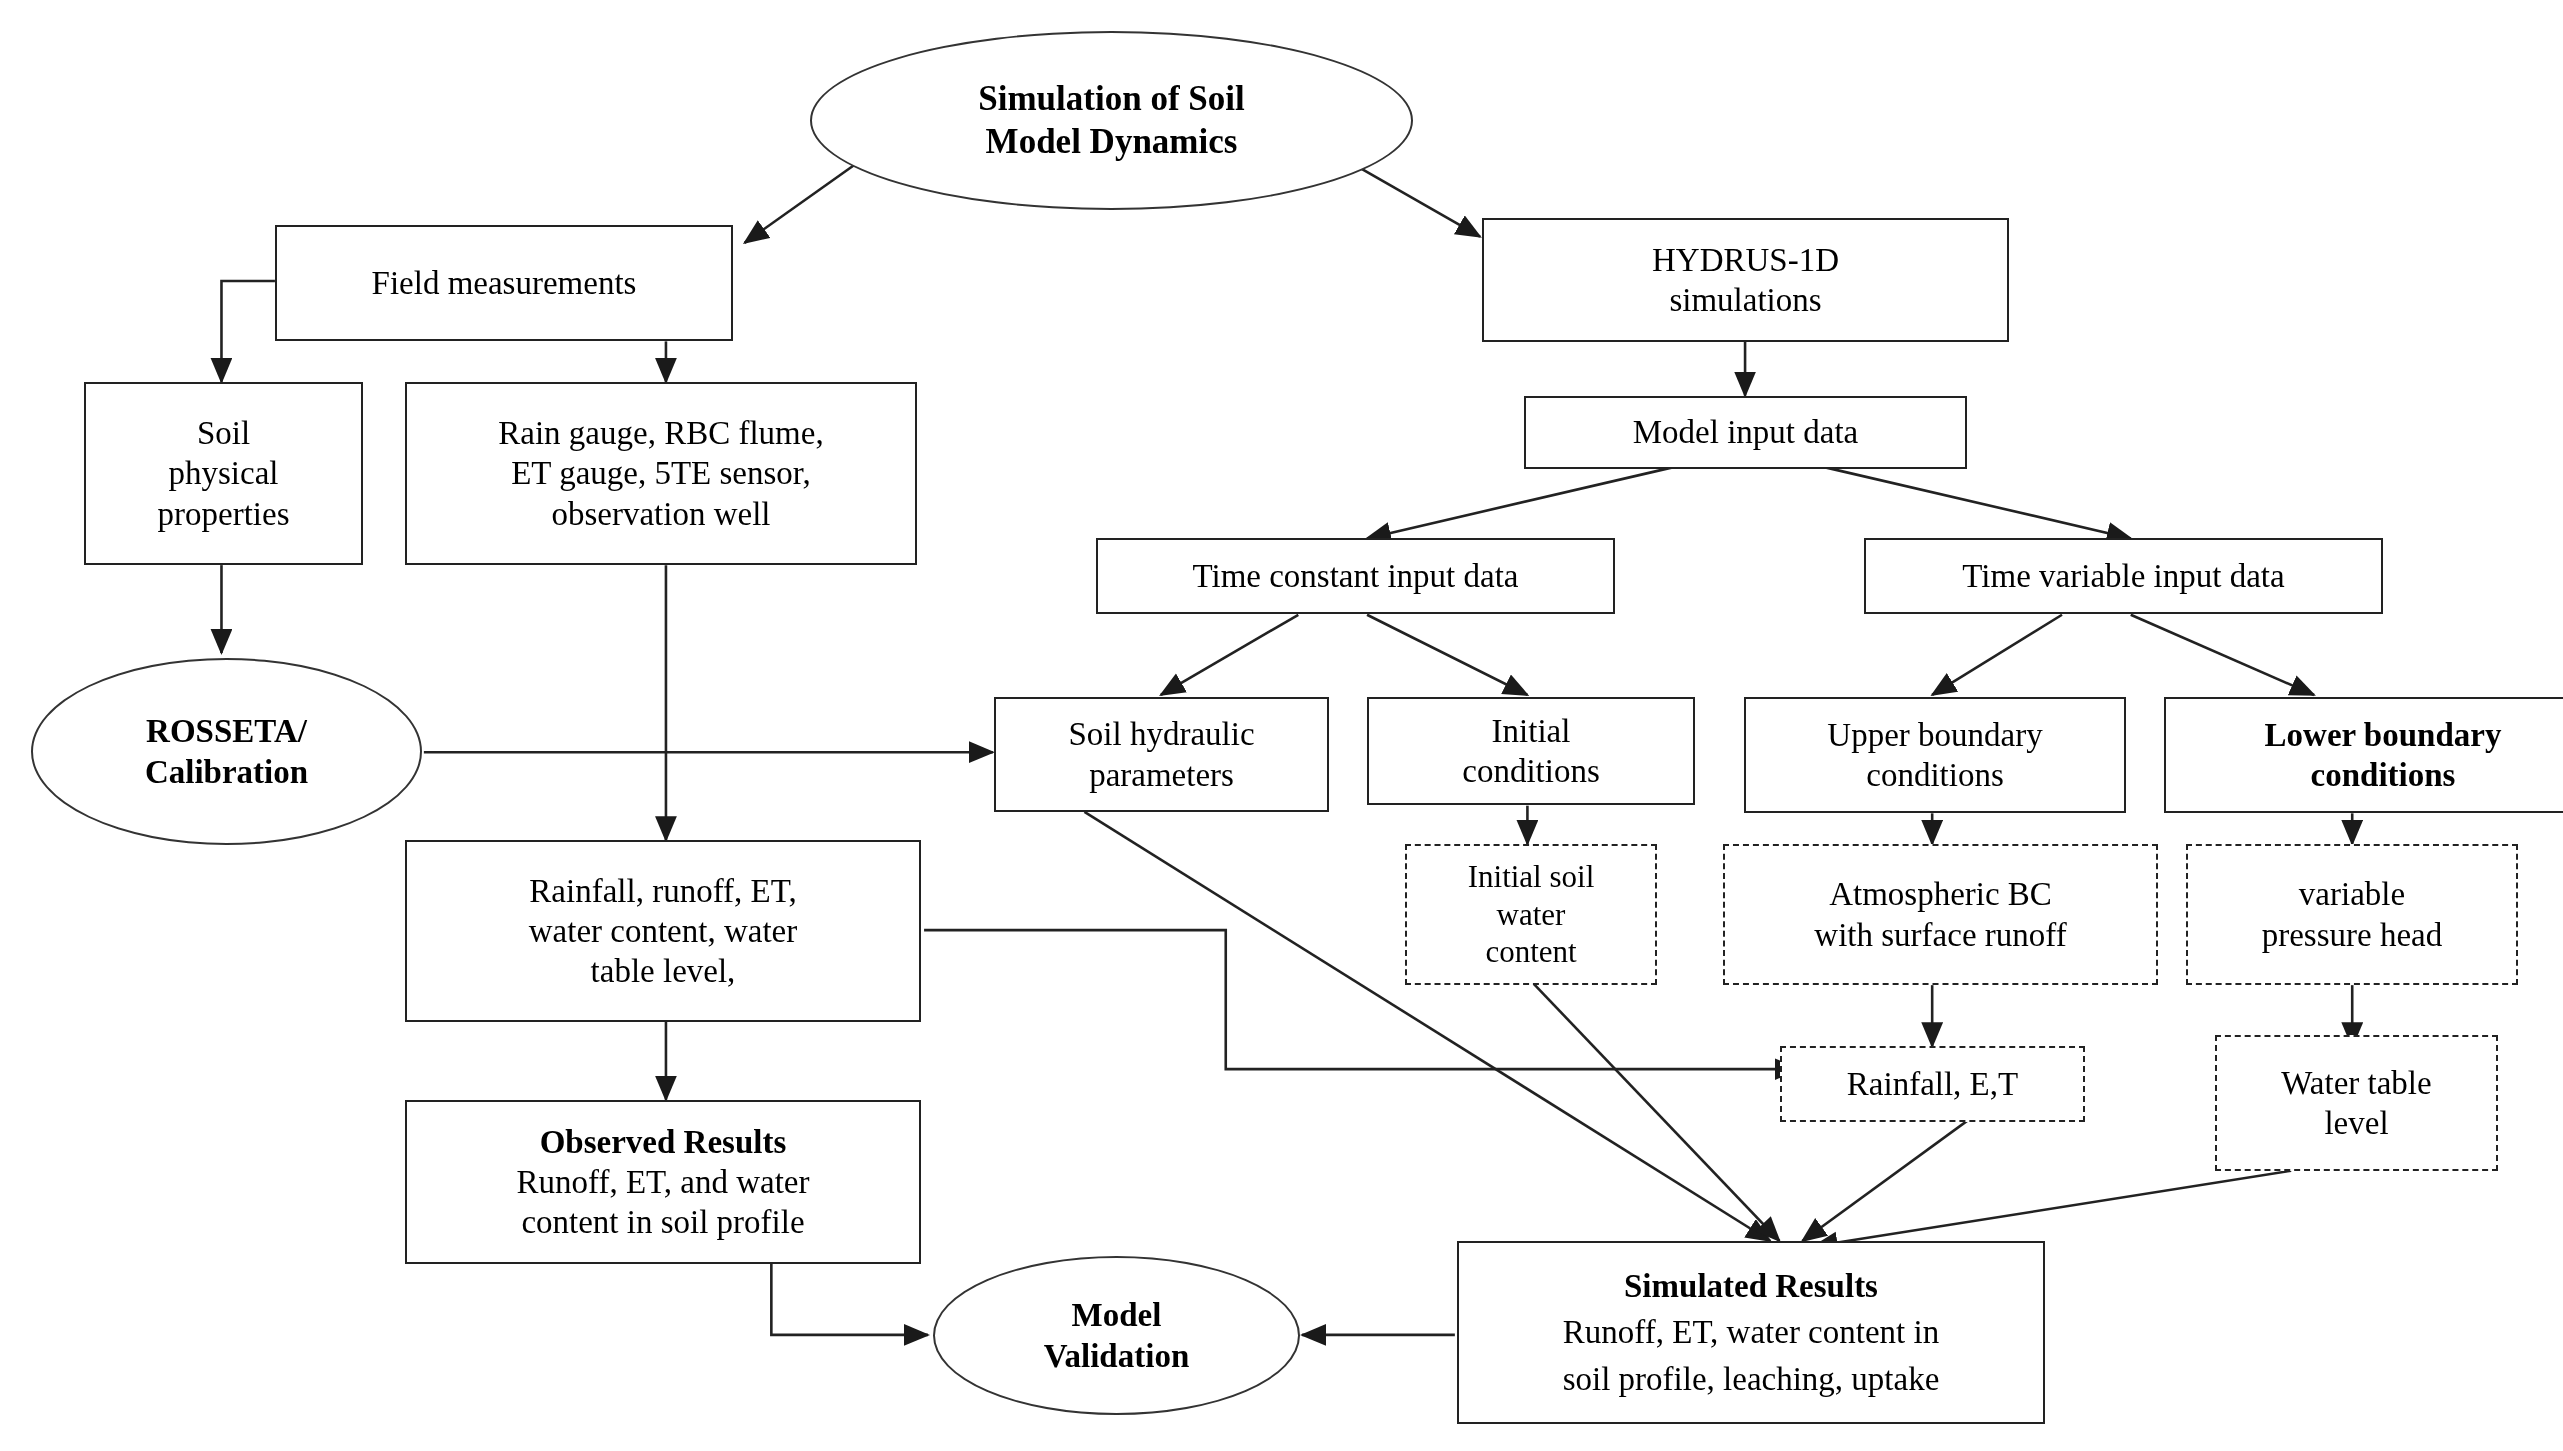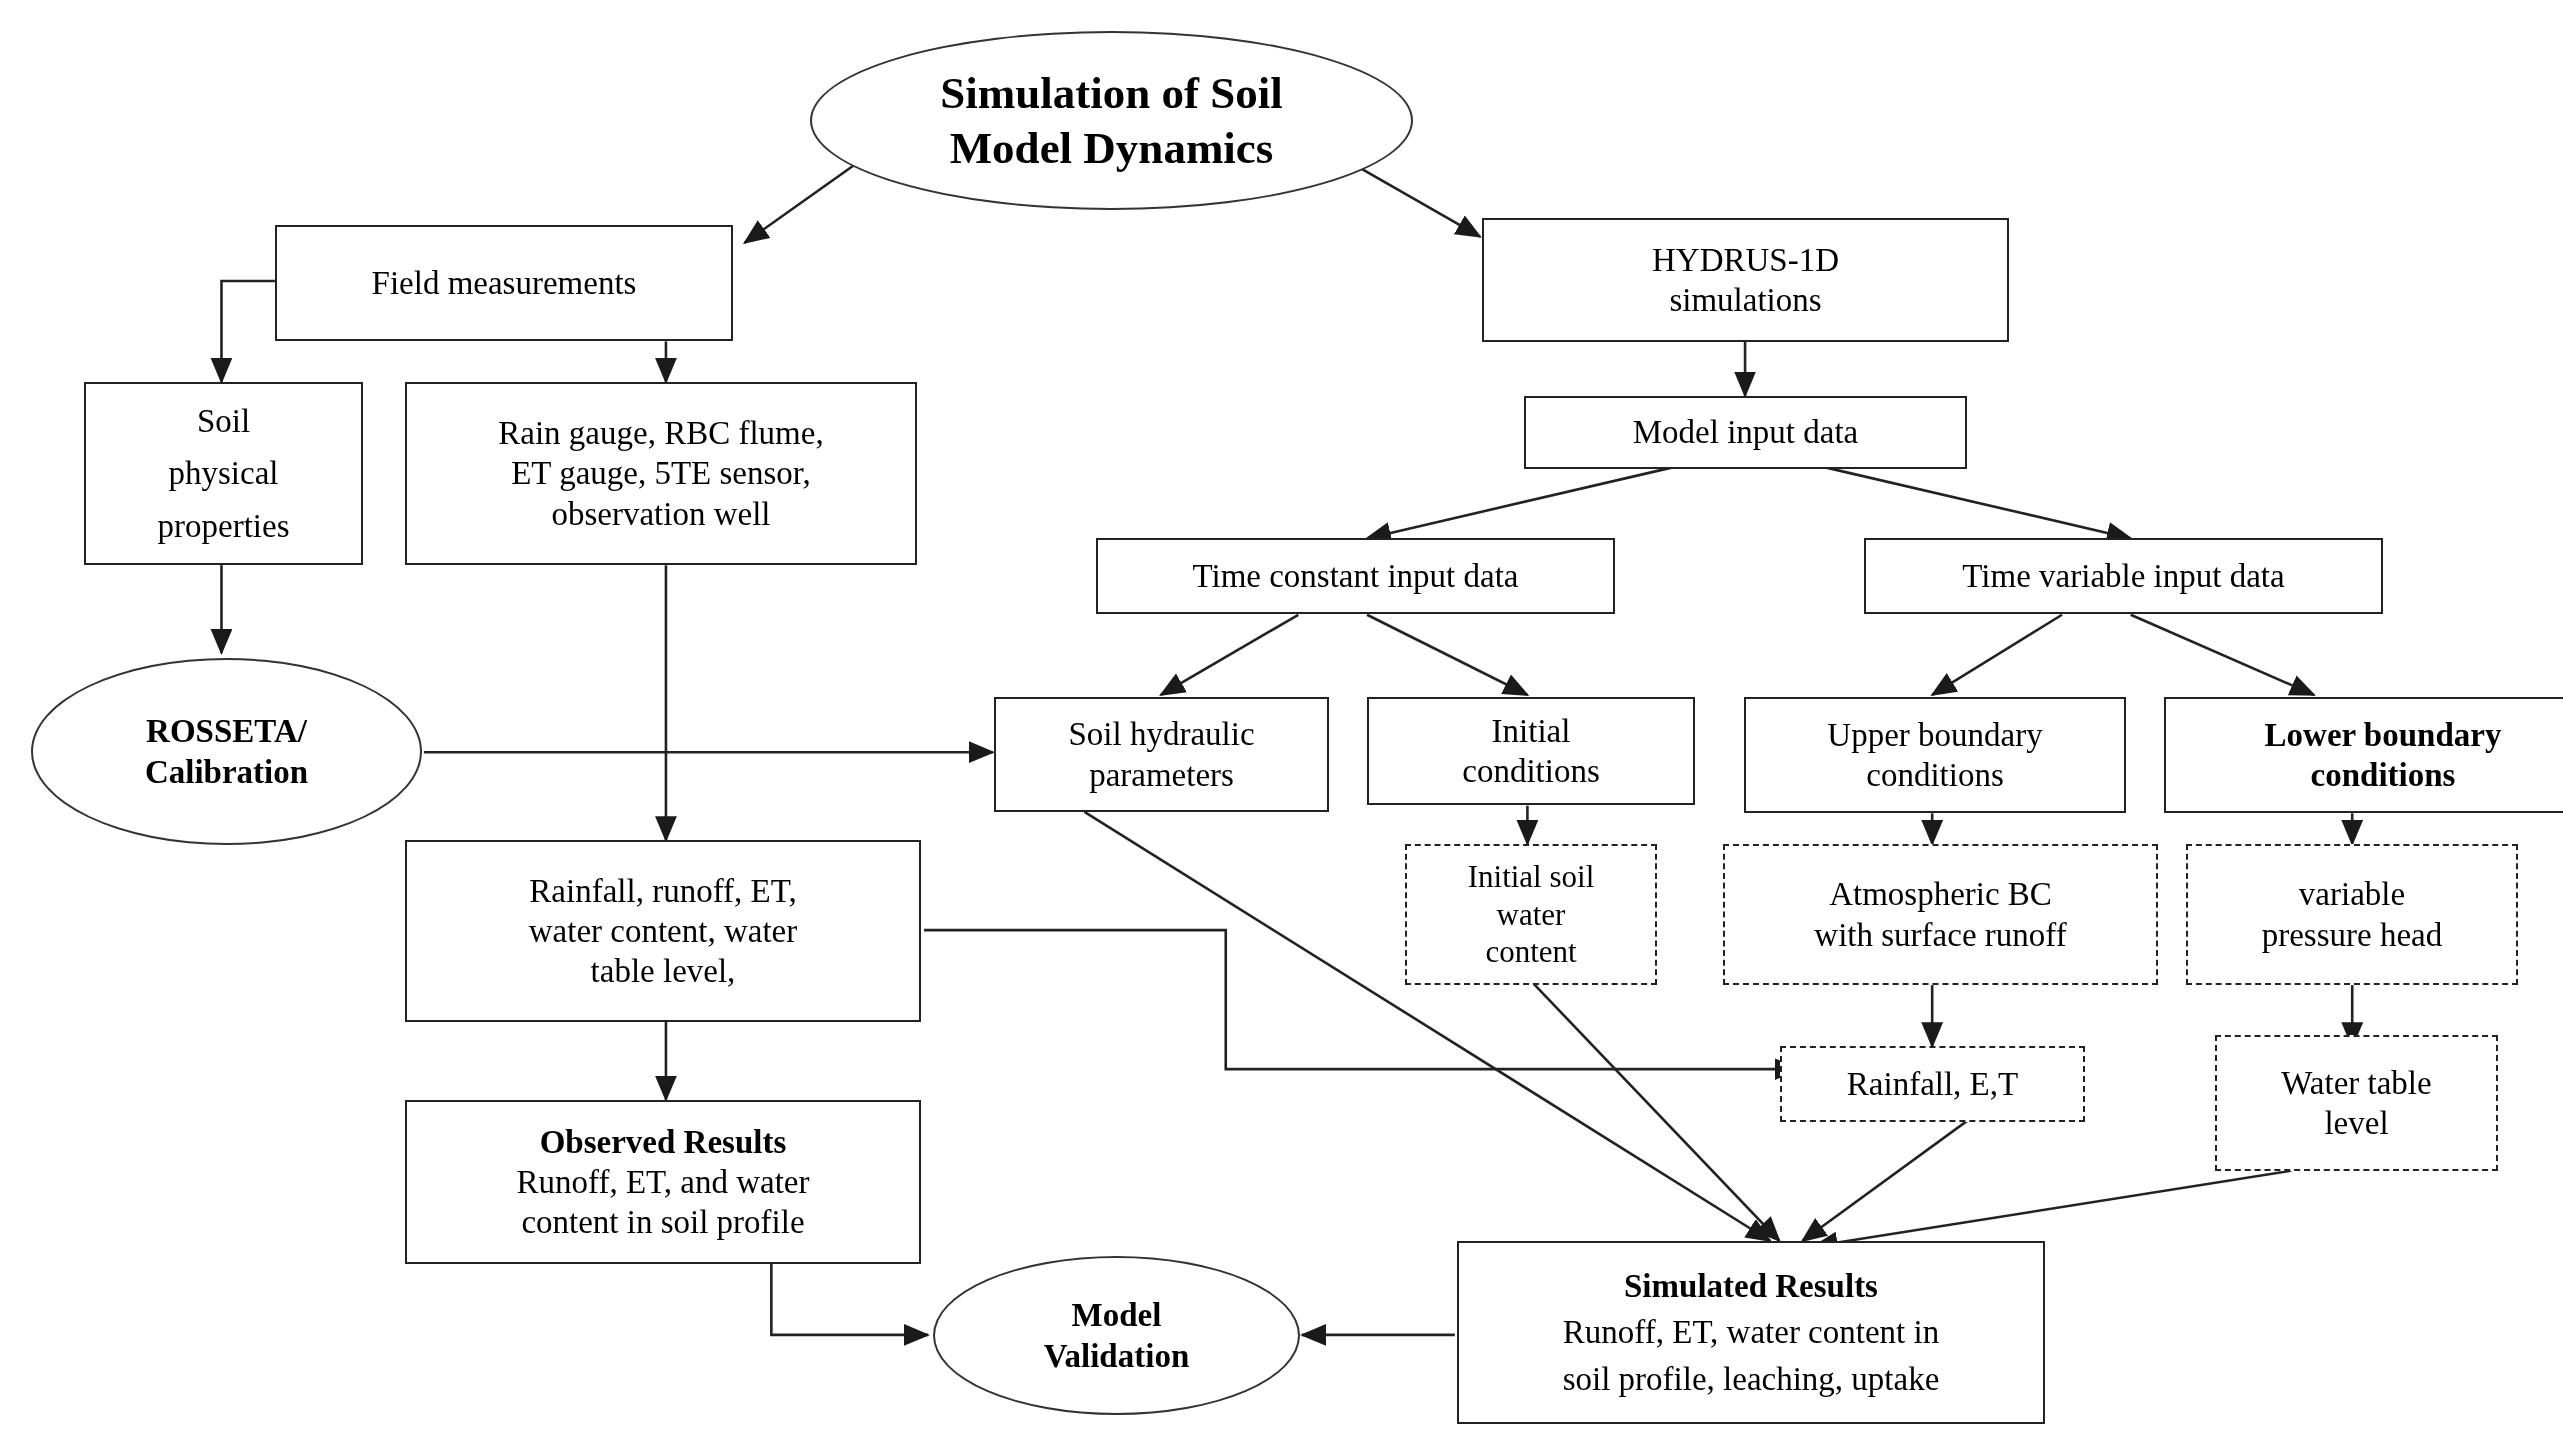--- a/index.html
+++ b/index.html
@@ -45,21 +45,21 @@
     border: 2.3px solid #333333;
     border-radius: 50%;
   }
   .node .line {
     display: block;
     white-space: nowrap;
     line-height: 1.22;
   }
   .bold .line { font-weight: bold; }
   .line.b { font-weight: bold; }
-  .fs-lg  { font-size: 45px; }
+  .fs-lg  { font-size: 35px; }
   .fs-md  { font-size: 33px; }
   .fs-sm  { font-size: 31px; }
 </style>
 </head>
 <body>
 
 <div id="canvas">
 
   <svg class="edges" viewBox="0 0 3356 1900" preserveAspectRatio="none">
     <defs>
@@ -132,21 +132,21 @@
 
   <div class="node box" style="left:275px; top:225px; width:458px; height:116px;">
     <span class="line fs-md">Field measurements</span>
   </div>
 
   <div class="node box" style="left:1482px; top:218px; width:527px; height:124px;">
     <span class="line fs-md">HYDRUS-1D</span>
     <span class="line fs-md">simulations</span>
   </div>
 
-  <div class="node box" style="left:84px; top:382px; width:279px; height:183px;gap:12px;">
+  <div class="node box" style="left:84px; top:382px; width:279px; height:183px;">
     <span class="line fs-md">Soil</span>
     <span class="line fs-md">physical</span>
     <span class="line fs-md">properties</span>
   </div>
 
   <div class="node box" style="left:405px; top:382px; width:512px; height:183px;">
     <span class="line fs-md">Rain gauge, RBC flume,</span>
     <span class="line fs-md">ET gauge, 5TE sensor,</span>
     <span class="line fs-md">observation well</span>
   </div>

